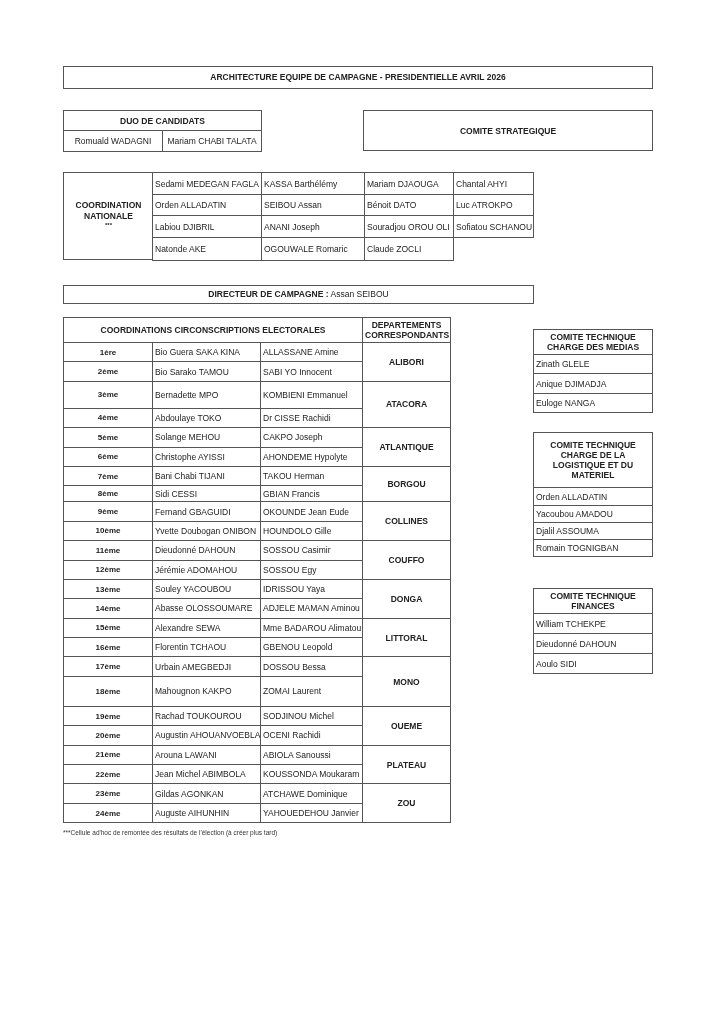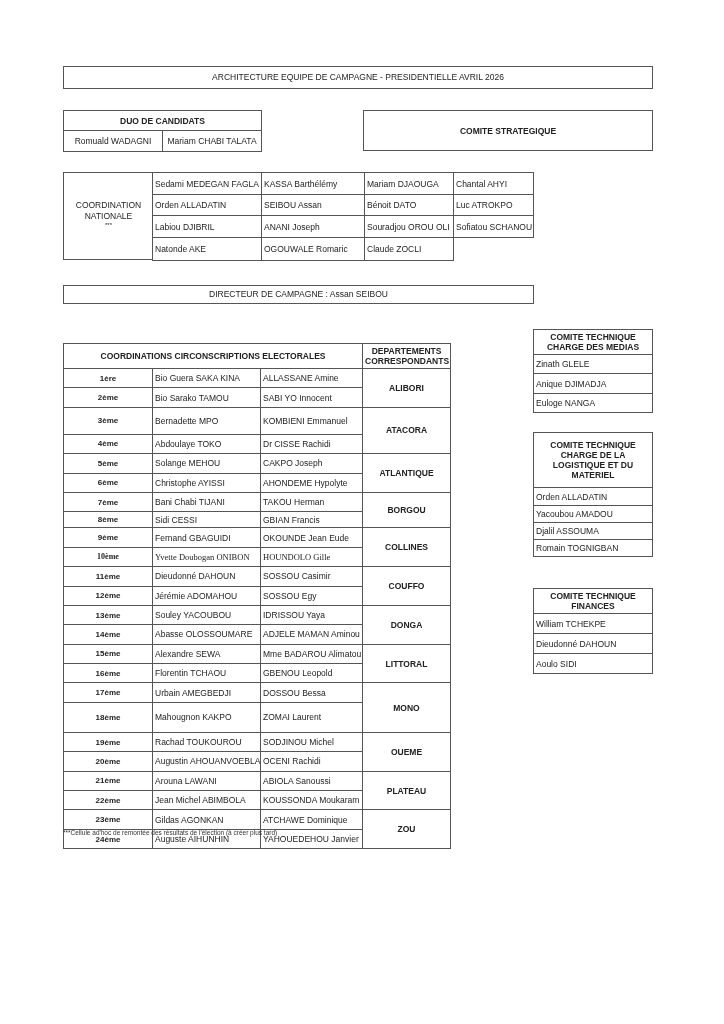--- a/index.html
+++ b/index.html
@@ -1,19 +1,19 @@
 <!DOCTYPE html>
 <html><head>
 <meta charset="utf-8">
 <style>
   html,body{margin:0;padding:0;background:#fff;}
   body{width:724px;height:1024px;position:relative;font-family:"Liberation Sans",sans-serif;color:#222;font-size:8.5px;overflow:hidden;}
   .abs{position:absolute;box-sizing:border-box;}
   .box{border:1px solid #555;}
-  .b{font-weight:normal;}
+  .b{font-weight:bold;}
   .center{text-align:center;}
   table{border-collapse:collapse;position:absolute;table-layout:fixed;}
   td{border:1px solid #555;padding:0 2px;height:100%;white-space:nowrap;overflow:hidden;font-size:8.5px;}
   .title{left:63px;top:66px;width:590px;height:23px;line-height:21px;font-size:8.5px;}
   .hdr{font-weight:bold;text-align:center;}
   .rank{font-weight:bold;text-align:center;font-size:8px;}
   .dept{font-weight:bold;text-align:center;font-size:8.5px;}
   .side td{font-size:8.5px;}
   .sidehdr{font-weight:bold;text-align:center;font-size:6.5px;line-height:10px;white-space:normal;padding:2px 3px;}
   .footnote{left:63px;top:829px;font-size:6.5px;color:#333;}
@@ -79,21 +79,21 @@
 </tbody>
   </table>
 
 <div class="abs" style="left:63px;top:259px;width:90px;height:1px;background:#555;"></div>
 
 <div class="abs box center" style="left:63px;top:285px;width:471px;height:19px;line-height:17px;">
   <span class="b">DIRECTEUR DE CAMPAGNE :</span>
   <span>Assan SEIBOU</span>
 </div>
 
-<table id="circ-table" style="left:63px;top:343px;width:388px;">
+<table id="circ-table" style="left:63px;top:317px;width:388px;">
   <colgroup>
     <col style="width:89px">
       <col style="width:108px">
       <col style="width:102px">
       <col>
   </colgroup>
   <tbody>
       <tr style="height:25px">
     <td colspan="3" class="hdr">COORDINATIONS CIRCONSCRIPTIONS ELECTORALES</td>
     <td class="hdr" style="line-height:10px;">
@@ -146,21 +146,21 @@
         <td class="rank">8ème</td>
         <td>Sidi CESSI</td>
         <td>GBIAN Francis</td>
       </tr>
       <tr style="height: 19.4px;">
         <td class="rank">9ème</td>
         <td>Fernand GBAGUIDI</td>
         <td>OKOUNDE Jean Eude</td>
         <td class="dept" rowspan="2">COLLINES</td>
       </tr>
-      <tr style="height: 19.4px; font-family: Liberation Serif, serif;">
+      <tr style="height: 19.4px;">
         <td class="rank">10ème</td>
         <td>Yvette Doubogan ONIBON</td>
         <td>HOUNDOLO Gille</td>
       </tr>
       <tr style="height: 19.4px;">
         <td class="rank">11ème</td>
         <td>Dieudonné DAHOUN</td>
         <td>SOSSOU Casimir</td>
         <td class="dept" rowspan="2">COUFFO</td>
       </tr>

